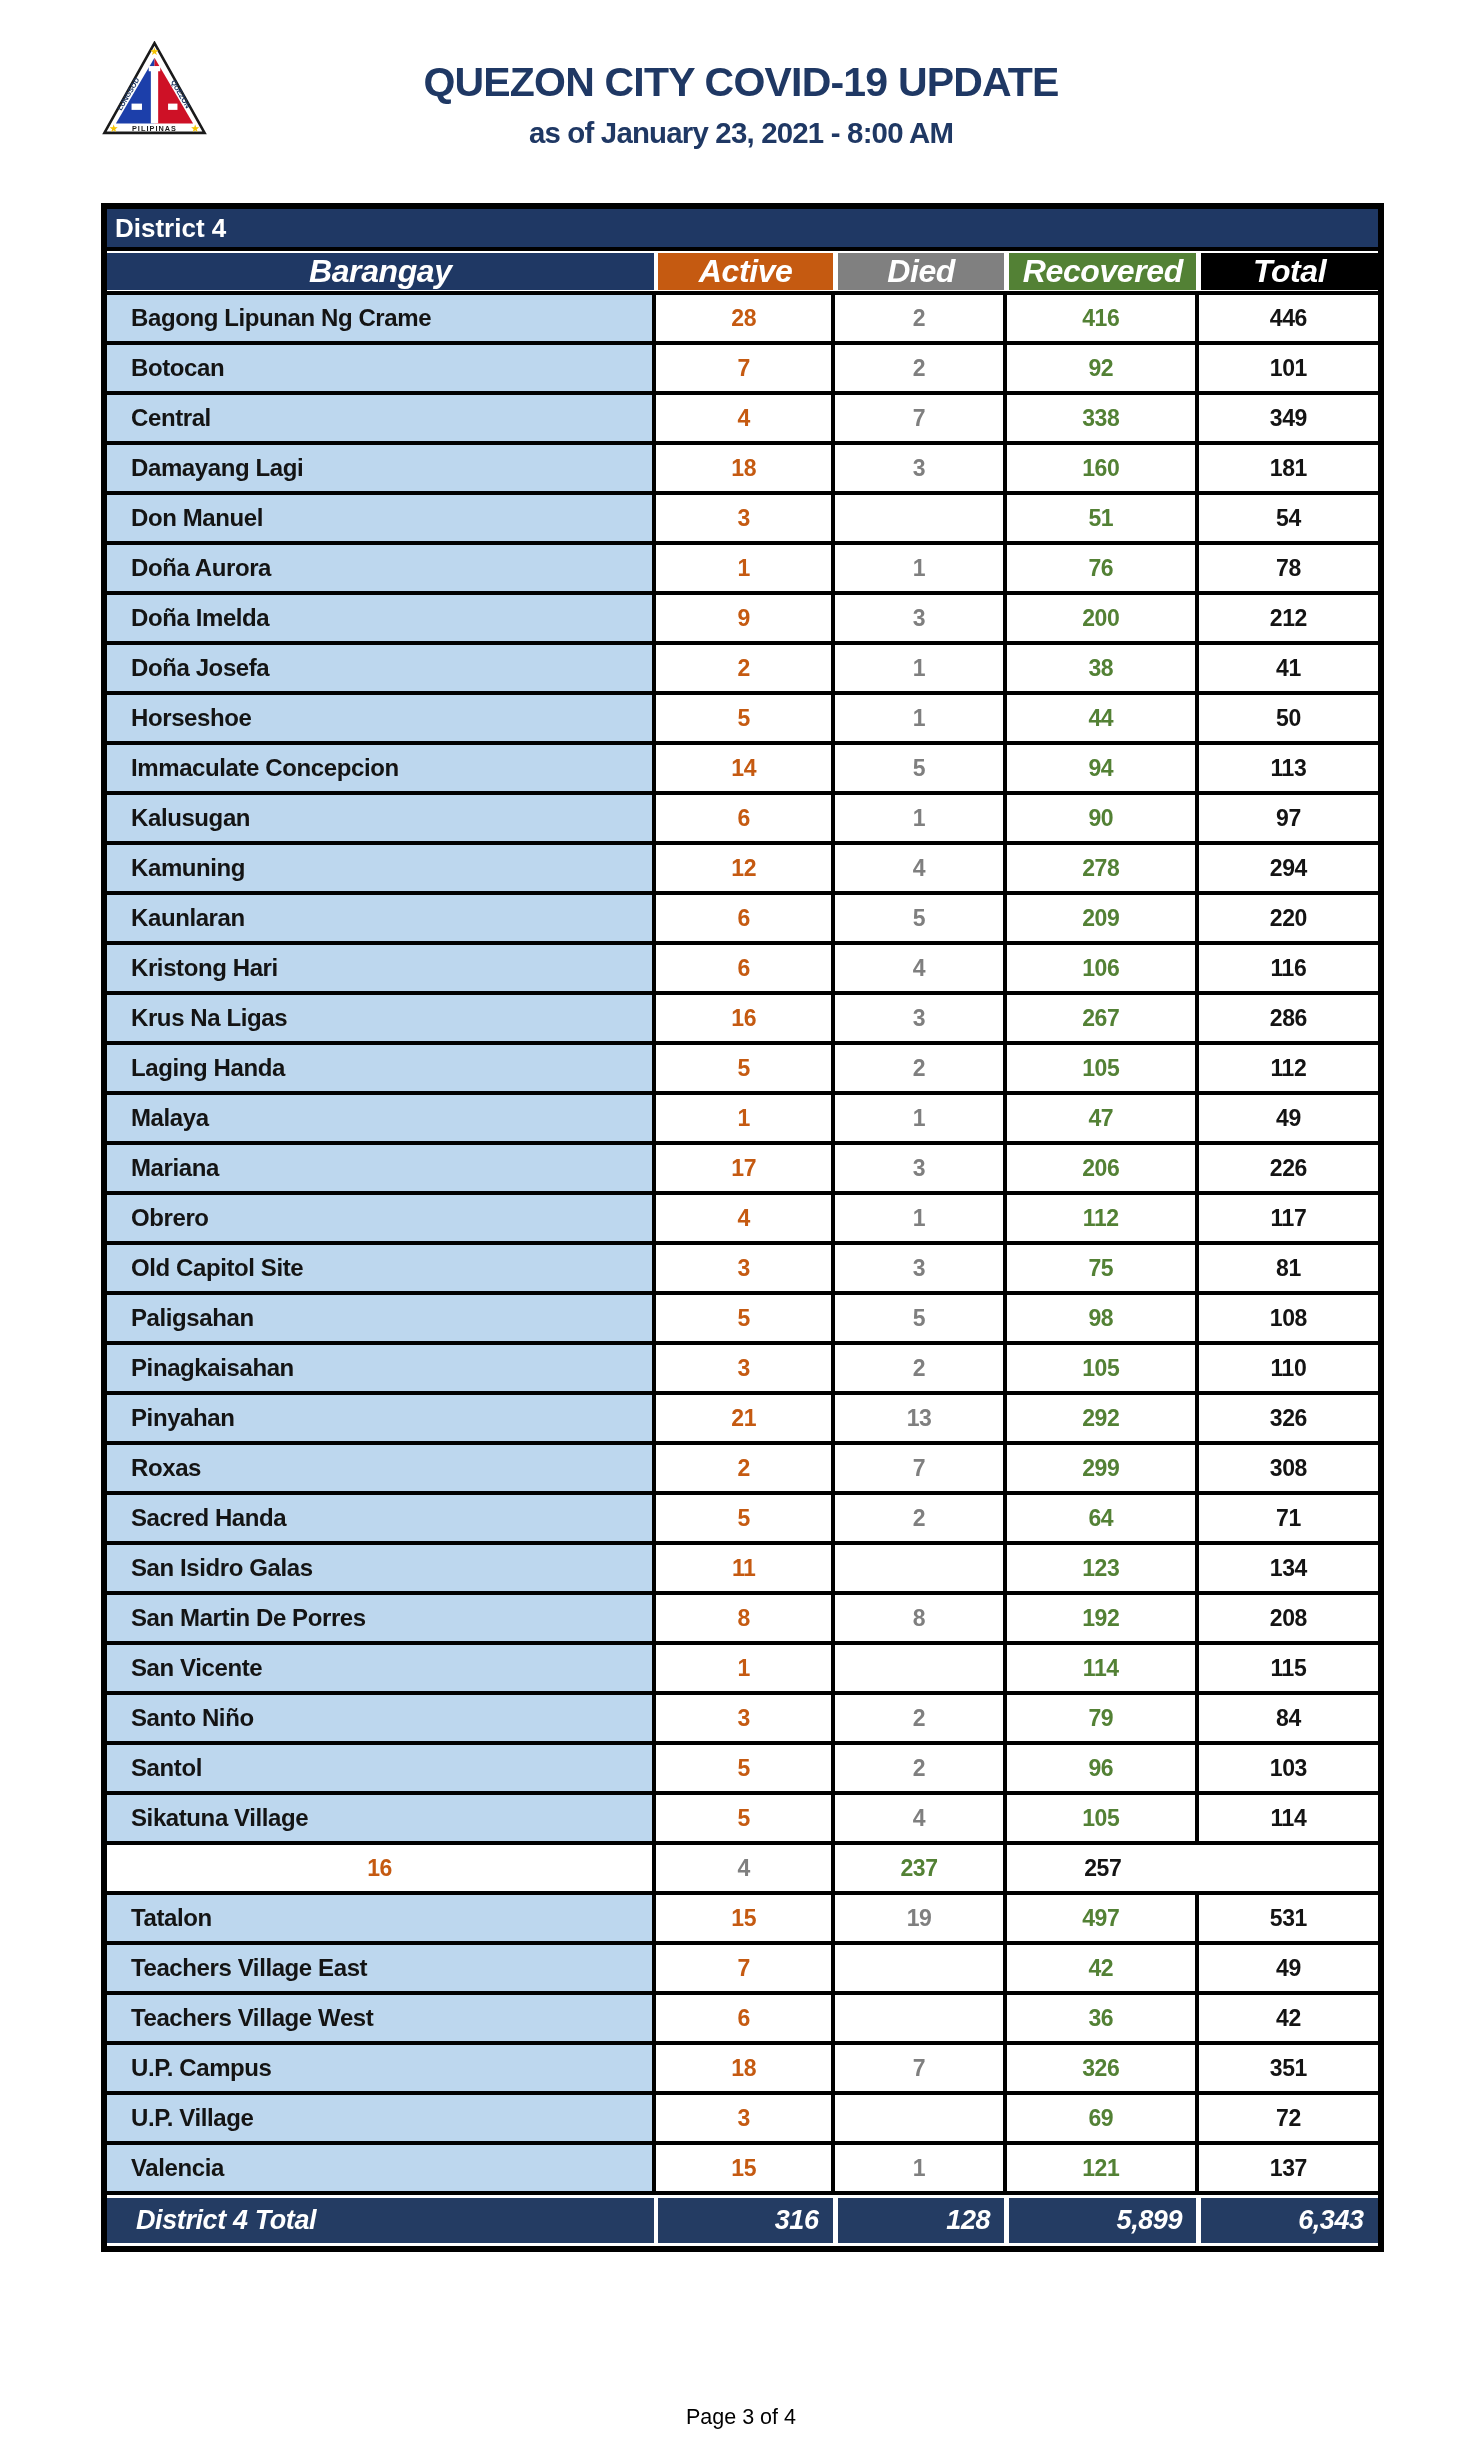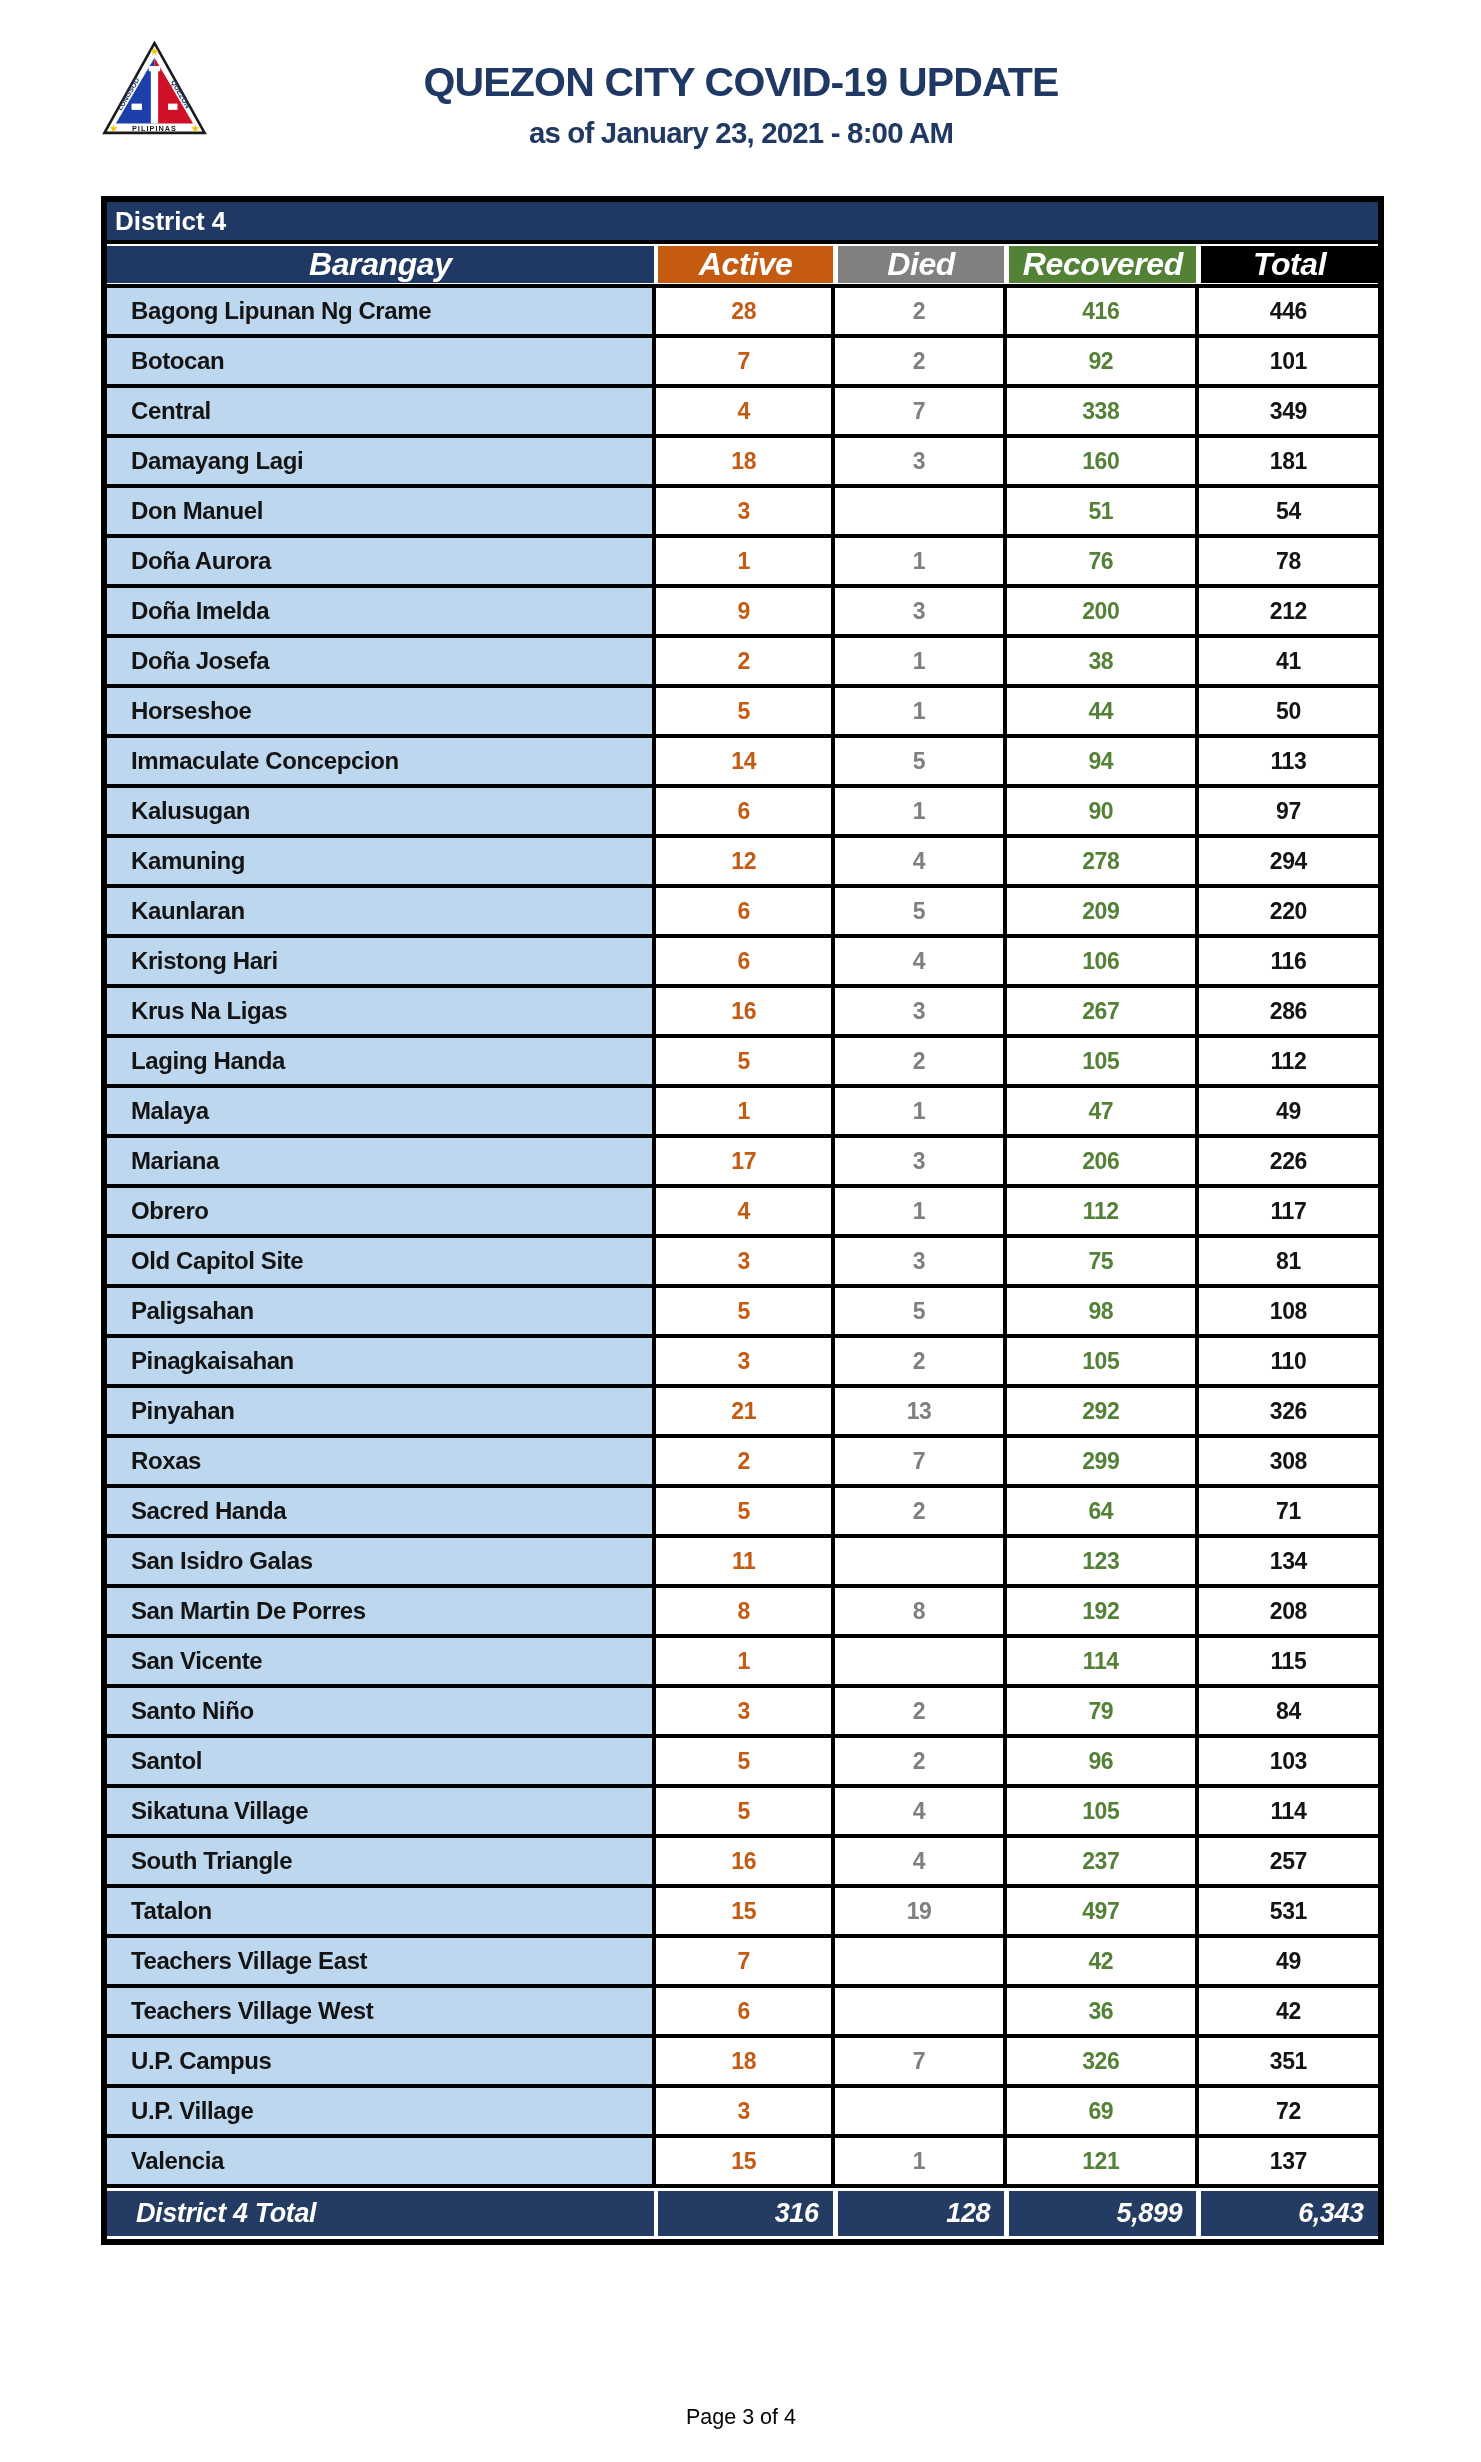--- a/index.html
+++ b/index.html
@@ -15,21 +15,21 @@
     color:#1F3864;font-size:41px;font-weight:bold;letter-spacing:-0.8px;
     font-stretch:condensed;
   }
   .subtitle{
     position:absolute;top:116px;left:0;width:100%;text-align:center;
     color:#1F3864;font-size:29.4px;font-weight:bold;letter-spacing:-0.8px;
     font-stretch:condensed;
   }
   
   .qc-table{
-    position:absolute;left:101px;top:196px;width:1283px;
+    position:absolute;left:101px;top:203px;width:1283px;
     border:6.4px solid #000;box-sizing:border-box;background:#fff;
     font-stretch:condensed;
   }
   .district-bar{
     height:38px;line-height:38px;background:#1F3864;color:#fff;
     font-weight:bold;font-size:26px;padding-left:8px;
     border-bottom:4px solid #000;
   }
   .cols{display:grid;grid-template-columns:43.2fr 14.1fr 13.5fr 15.1fr 14.1fr;}
   .header-row{height:40px;border-bottom:4px solid #000;background:#fff;}
@@ -350,21 +350,20 @@
 
   <div class="cols grid-row">
     <div class="cell name">Sikatuna Village</div>
     <div class="cell active">5</div>
     <div class="cell died">4</div>
     <div class="cell recovered">105</div>
     <div class="cell total lastcol">114</div>
   </div>
 
   <div class="cols grid-row">
-    <div class="cell name">South Triangle</div>
     <div class="cell active">16</div>
     <div class="cell died">4</div>
     <div class="cell recovered">237</div>
     <div class="cell total lastcol">257</div>
   </div>
 
   <div class="cols grid-row">
     <div class="cell name">Tatalon</div>
     <div class="cell active">15</div>
     <div class="cell died">19</div>

